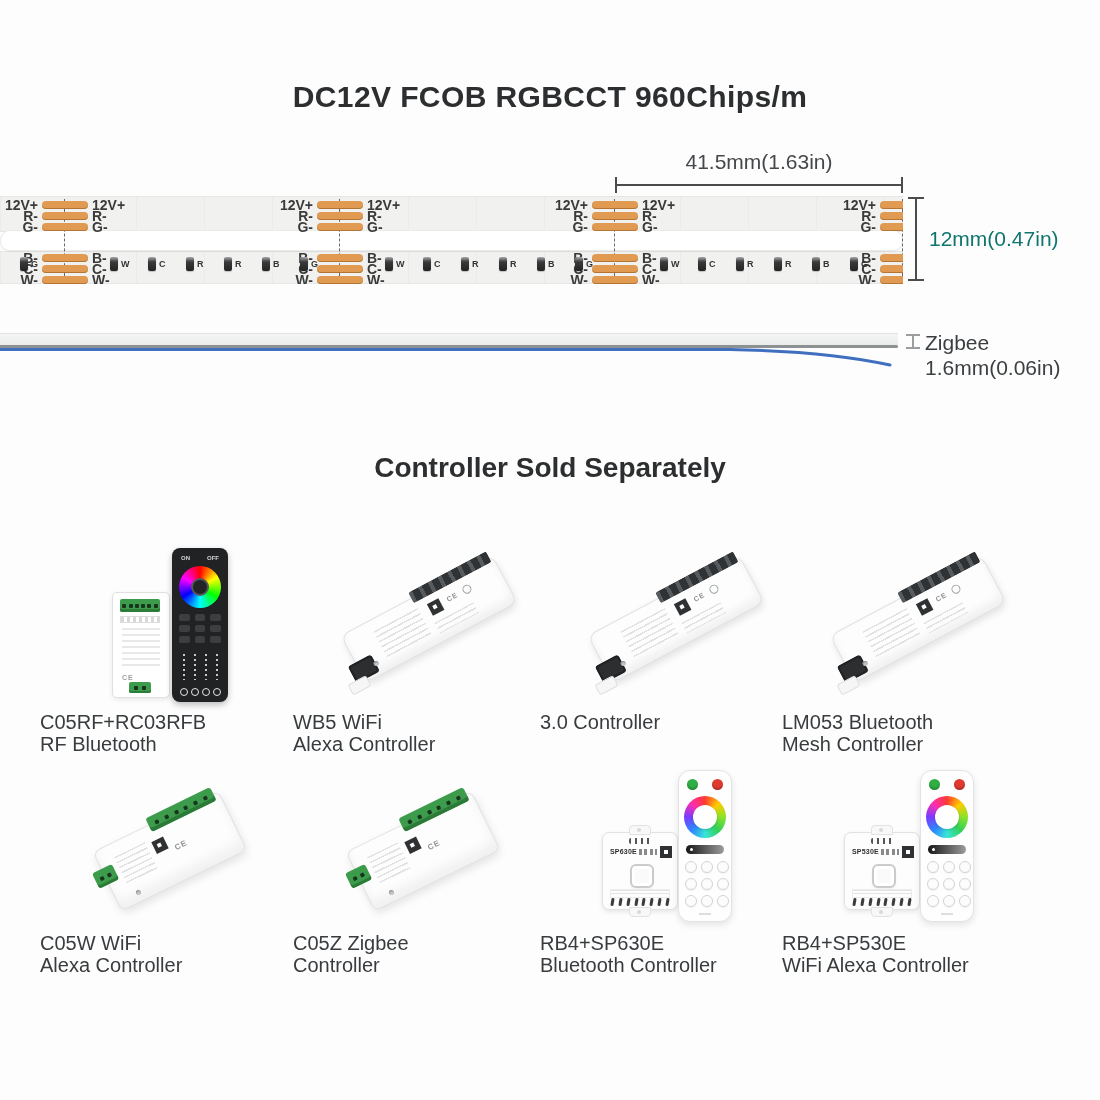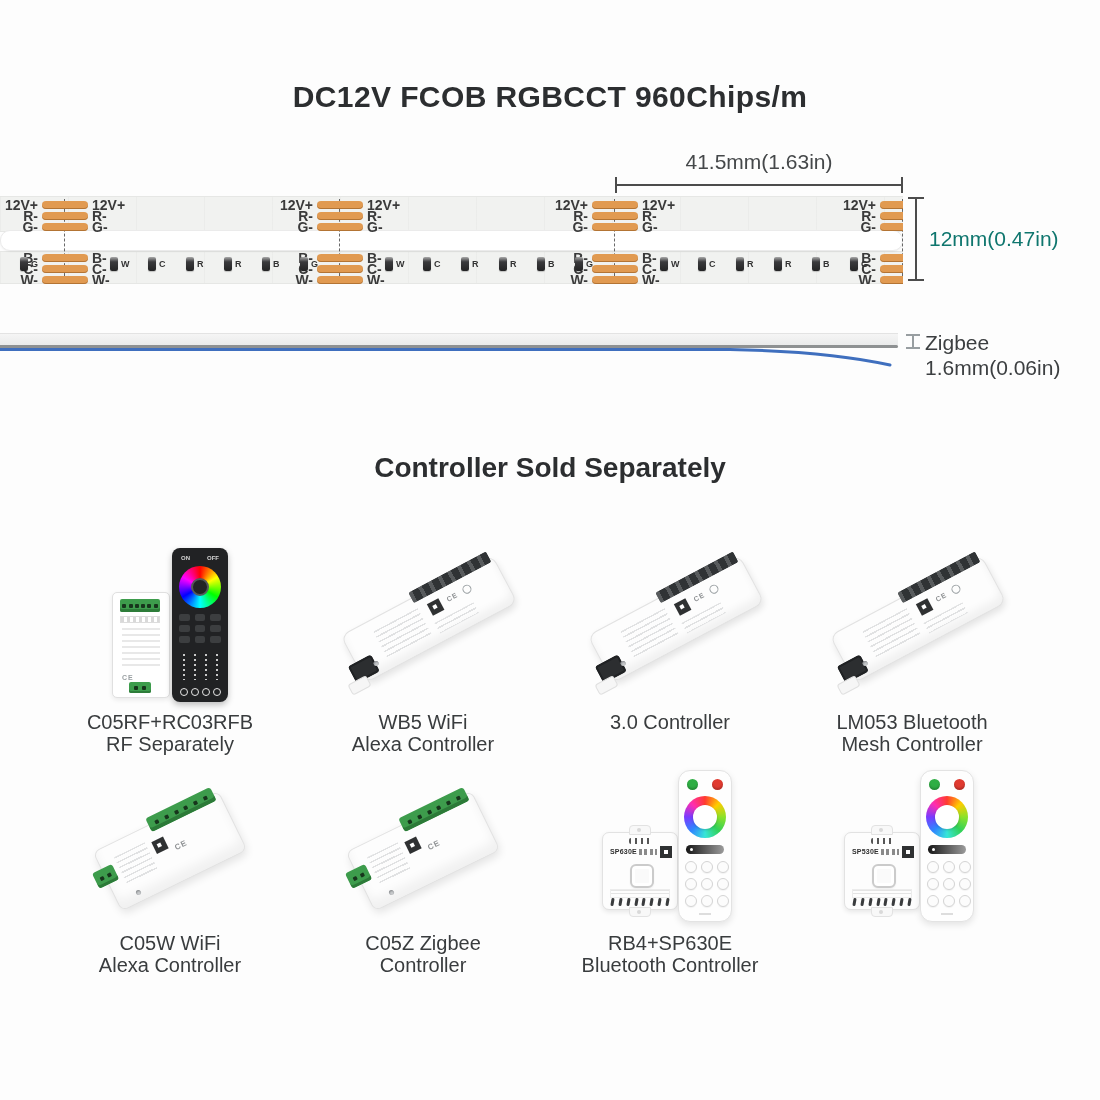--- a/index.html
+++ b/index.html
@@ -49,21 +49,21 @@
   .side-dark{position:absolute;left:0;top:345px;width:898px;height:3px;background:#8e9192;border-radius:0 2px 2px 0;}
   .side-blue-svg{position:absolute;left:0;top:347px;}
   .hmark{position:absolute;left:906px;top:334px;width:14px;height:15px;
          border-top:2px solid #989ea1;border-bottom:2px solid #989ea1;box-sizing:border-box;}
   .hmark::after{content:"";position:absolute;left:6px;top:0;width:2px;height:11px;background:#989ea1;}
   .height-word{position:absolute;left:925px;top:331px;font-size:21px;color:#3c3f41;}
   .height-val{position:absolute;left:925px;top:356px;font-size:21px;color:#3c3f41;white-space:nowrap;}
 
   
   .cell{position:absolute;width:240px;height:215px;}
-  .cap{position:absolute;left:-10px;right:-10px;text-align:center;font-size:20px;
+  .cap{position:absolute;left:-10px;right:-10px;font-size:20px;
        line-height:22px;color:#393c3e;}
   .row1 .cap{top:171px;} .row2 .cap{top:164px;}
 
   
   .rxbox{position:absolute;left:62px;top:52px;width:56px;height:104px;background:#fff;
          border:1px solid #e0e0e0;border-radius:5px;box-shadow:0 2px 5px rgba(0,0,0,.08);}
   .rx-term{position:absolute;top:6px;left:7px;width:40px;height:13px;background:#3d9c4c;border-radius:2px;
            box-shadow:inset 0 -3px 0 #2d7c39;display:flex;justify-content:space-evenly;align-items:center;}
   .rx-term i,.rx-pin2 i,.bc-dot{width:4px;height:4px;background:#17351c;border-radius:1px;}
   .rx-strip{position:absolute;top:23px;left:7px;width:40px;height:7px;border:1px solid #ddd;box-sizing:border-box;
@@ -349,21 +349,21 @@
         </div>
       <div class="rb-sliders">
           <i></i>
           <i></i>
           <i></i>
           <i></i>
         </div>
     </div>
     <div class="cap">
       <div>C05RF+RC03RFB</div>
-      <div>RF Separately</div>
+      <div>RF Bluetooth</div>
     </div>
   </div>
 
   <div class="cell row1" style="left:303px;top:540px;">
     <div class="barbox">
       <div class="bb-term"></div>
       <div class="bb-conn"></div>
       <div class="bb-tab"></div>
       <div class="bb-lines a"></div>
       <div class="bb-lines b"></div>
@@ -540,15 +540,19 @@
           <i></i>
           <i></i>
           <i></i>
           <i></i>
           <i></i>
           <i></i>
           <i></i>
         </div>
       <div class="dr-foot"></div>
     </div>
+    <div class="cap">
+      <div>RB4+SP530E</div>
+      <div>WiFi Alexa Controller</div>
+    </div>
   </div>
 
 </div>
 
 </body></html>

